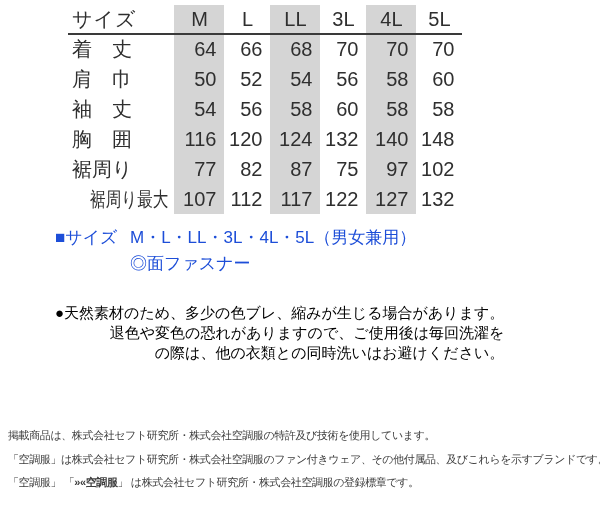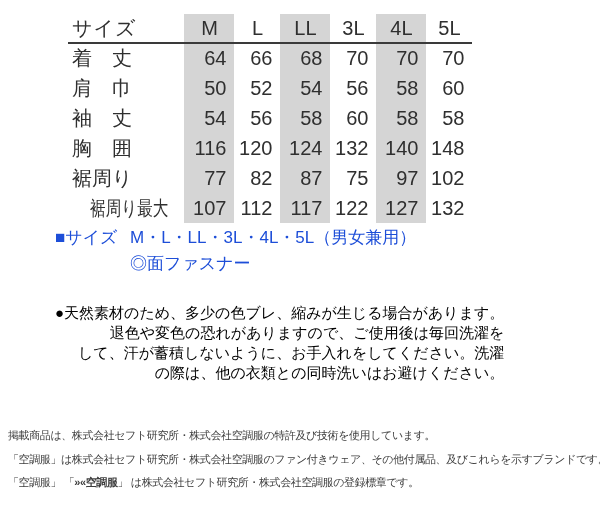--- a/index.html
+++ b/index.html
@@ -14,21 +14,20 @@
 
   
   .size-table-wrap {
     position: absolute;
     left: 68px;
     top: 5px;
   }
   table.size-table {
     border-collapse: collapse;
     table-layout: fixed;
-    margin-top: 9px;
   }
   table.size-table th,
   table.size-table td {
     font-size: 20px;
     color: #2f2f2f;
     font-weight: normal;
     white-space: nowrap;
     vertical-align: middle;
   }
   table.size-table col.c-label { width: 72px; }
@@ -53,21 +52,21 @@
     text-align: left;
     padding-left: 4px;
   }
   table.size-table tbody td.num {
     text-align: right;
     padding-right: 8px;
   }
   table.size-table .hl { background: #d5d5d5; }
   table.size-table tbody tr:last-child td.lbl {
     text-align: right;
-    padding-right: 16px;
+    padding-right: 6px;
     padding-left: 0;
   }
   table.size-table tbody tr:last-child td.lbl span {
     display: inline-block;
     white-space: nowrap;
     transform: scaleX(0.78);
     transform-origin: right center;
   }
 
   
@@ -203,21 +202,20 @@
   </div>
   <div class="spec-row">
     <span class="spec-label"></span>
     <span class="spec-value">◎面ファスナー</span>
   </div>
 </div>
 
 <div class="note">
   <div class="note-line">●天然素材のため、多少の色ブレ、縮みが生じる場合があります。</div>
   <div class="note-line indent">退色や変色の恐れがありますので、ご使用後は毎回洗濯を</div>
-  <div class="note-line indent">して、汗が蓄積しないように、お手入れをしてください。洗濯</div>
   <div class="note-line indent">の際は、他の衣類との同時洗いはお避けください。</div>
 </div>
 
 <div class="footer">
   <div class="footer-line">掲載商品は、株式会社セフト研究所・株式会社空調服の特許及び技術を使用しています。</div>
   <div class="footer-line">「空調服」は株式会社セフト研究所・株式会社空調服のファン付きウェア、その他付属品、及びこれらを示すブランドです。</div>
   <div class="footer-line">
     <span>「空調服」 「</span><span class="footer-logo">»«空調服</span><span>」 は株式会社セフト研究所・株式会社空調服の登録標章です。</span>
   </div>
 </div>

